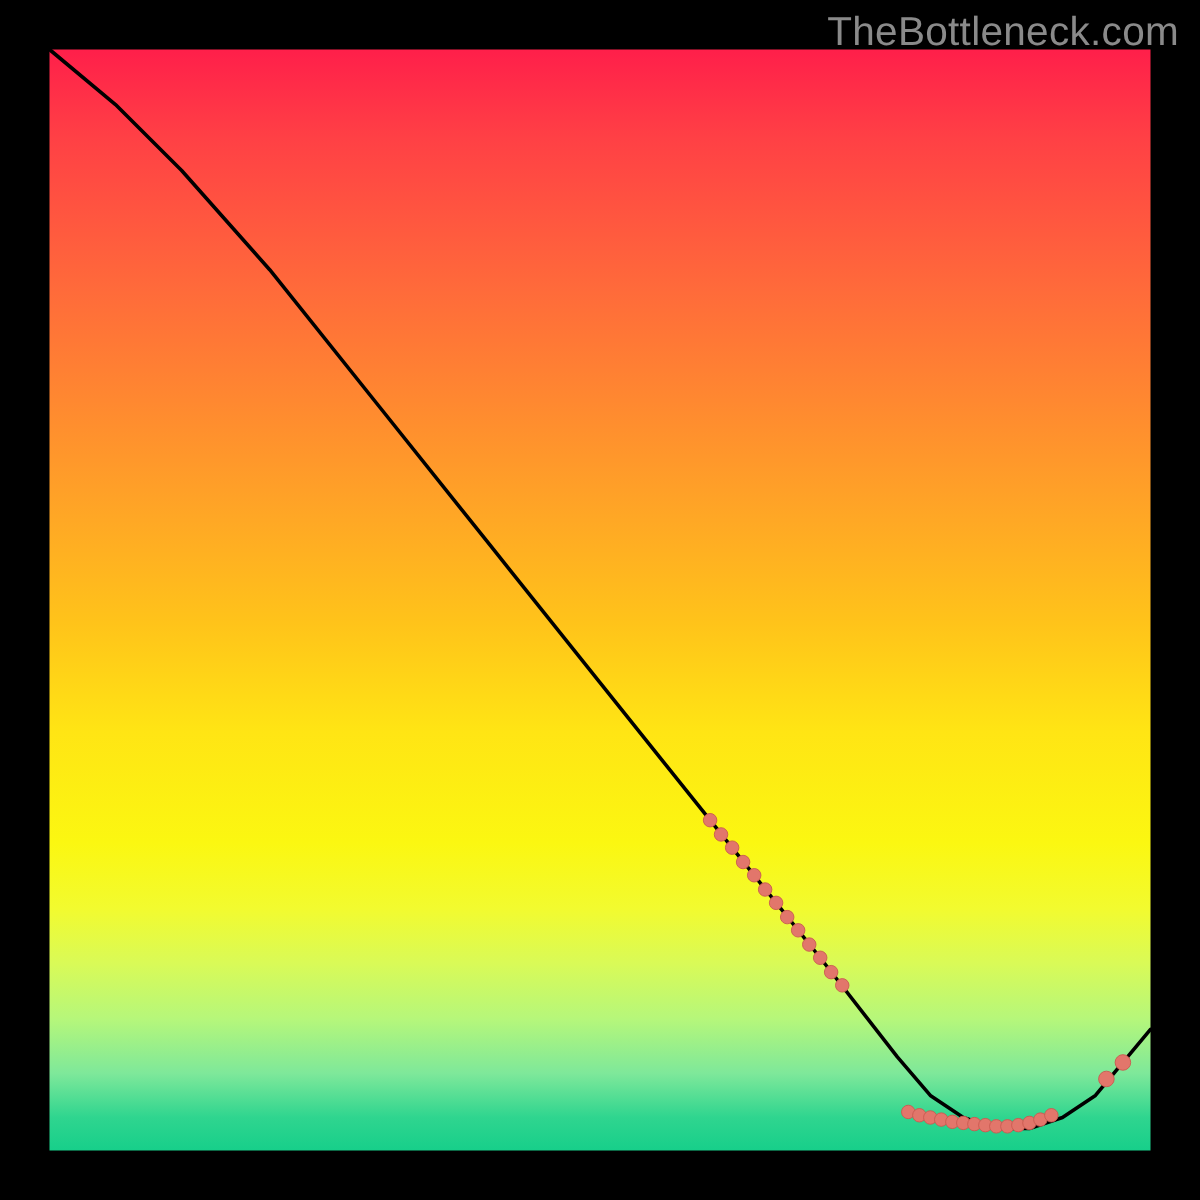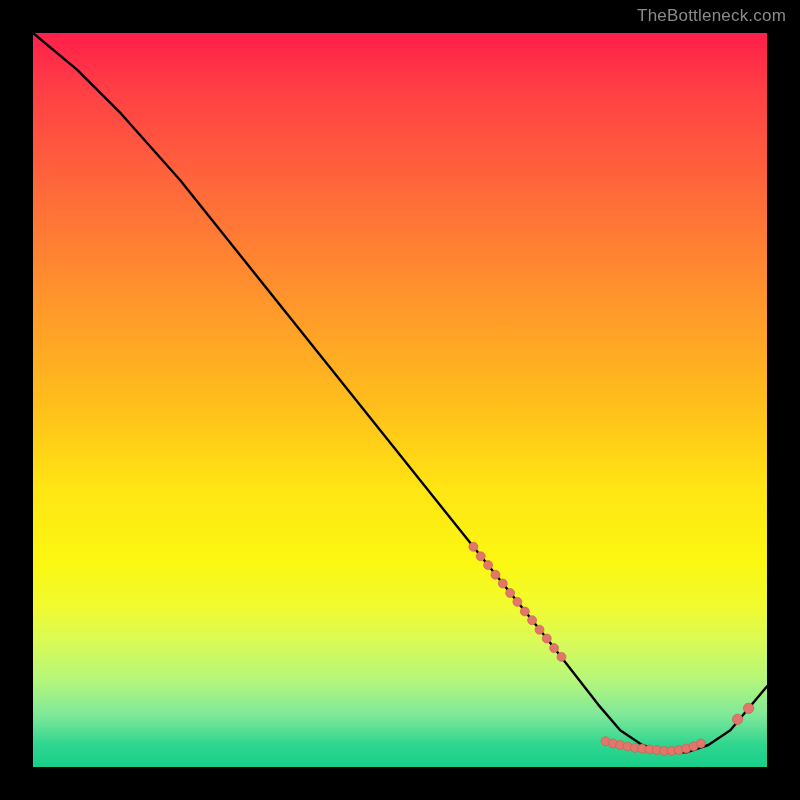--- a/index.html
+++ b/index.html
@@ -15,21 +15,21 @@
     position: relative;
     width: 800px;
     height: 800px;
     background: #000;
   }
   .attribution {
     position: absolute;
     top: 6px;
     right: 14px;
     color: #8a8a8a;
-    font-size: 17px;
+    font-size: 27px;
     font-weight: 400;
     letter-spacing: 0.2px;
   }
   .plot-area {
     position: absolute;
     left: 33px;
     top: 33px;
     width: 734px;
     height: 734px;
     

